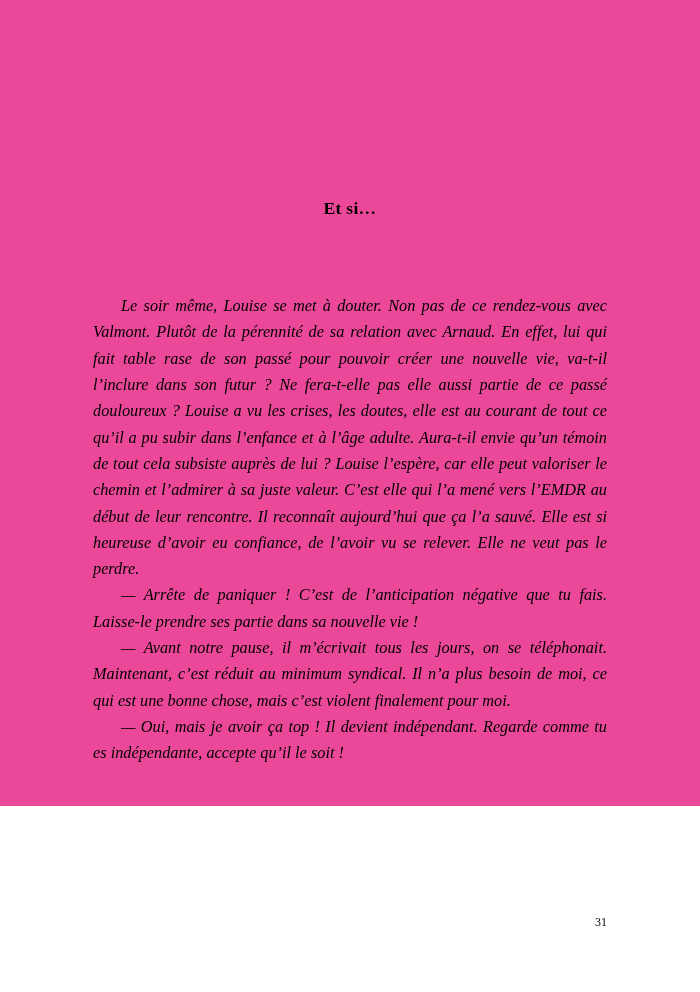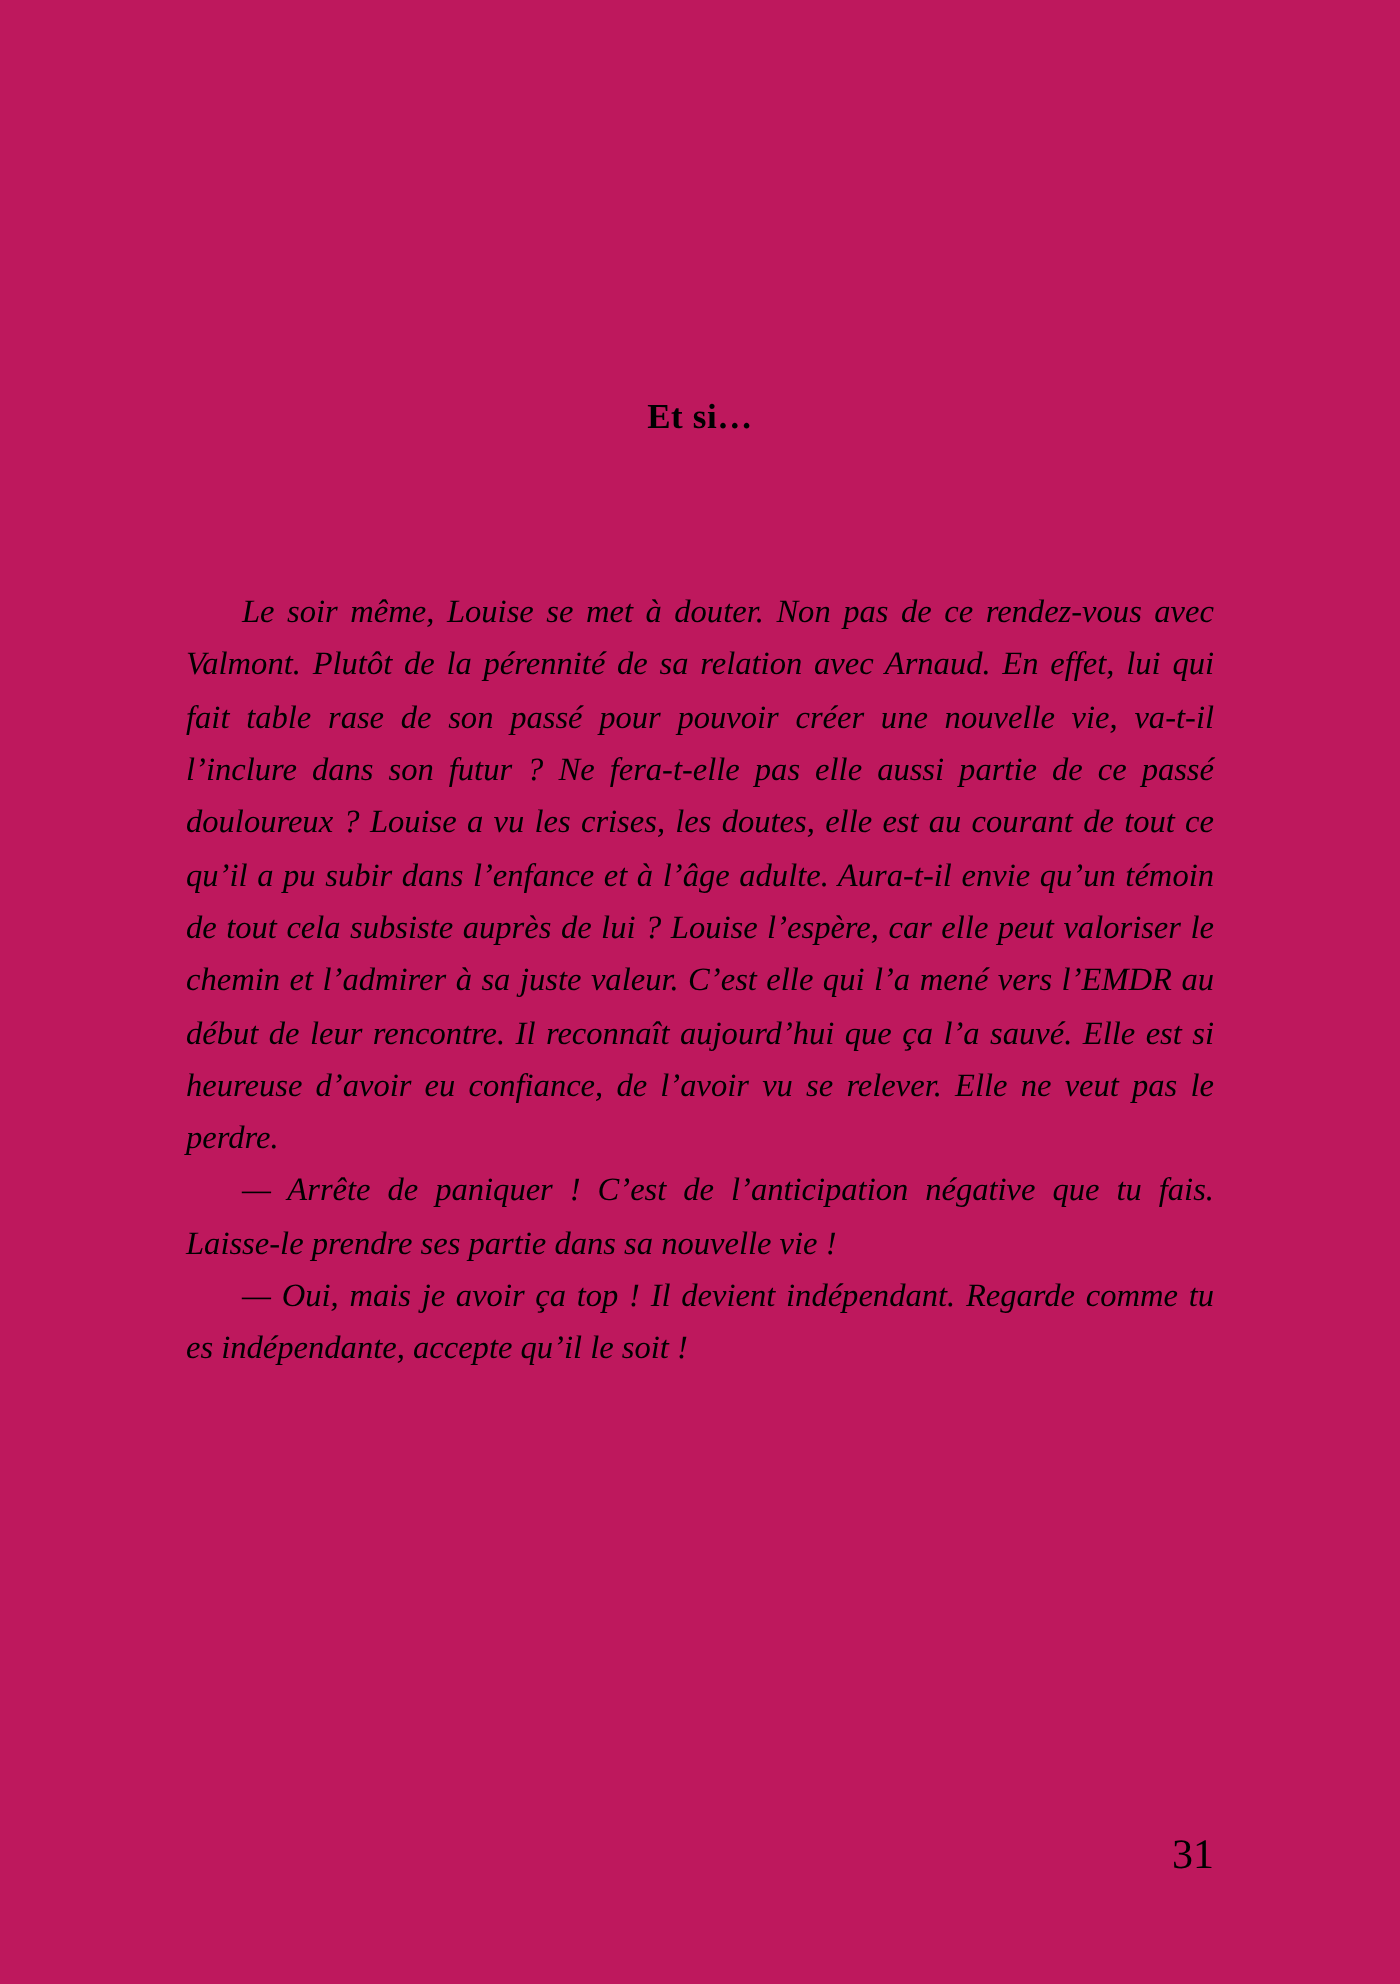--- a/index.html
+++ b/index.html
@@ -9,24 +9,24 @@
   }
   body {
     width: 700px;
     height: 992px;
     font-family: "Liberation Serif", serif;
     color: #000000;
   }
   .page {
     position: relative;
     width: 700px;
-    height: 992px;
+    height: 806px;
     box-sizing: border-box;
     padding: 0;
-    background: #be185d;
+    background: #ec4899;
   }
   .content {
     position: absolute;
     left: 93px;
     top: 0;
     width: 514px;
   }
   .chapter-title {
     text-align: center;
     font-size: 17.5px;
@@ -50,29 +50,30 @@
   }
   .body-text p.dialogue {
     text-indent: 28px;
   }
   .page-number {
     position: absolute;
     left: 0;
     top: 915px;
     width: 607px;
     text-align: right;
-    font-size: 21px;
+    font-size: 12px;
   }
 </style>
 </head>
 <body>
 
 <div class="page">
   <div class="content">
     <h1 class="chapter-title">Et si…</h1>
     <div class="body-text">
       <p>Le soir même, Louise se met à douter. Non pas de ce rendez-vous avec Valmont. Plutôt de la pérennité de sa relation avec Arnaud. En effet, lui qui fait table rase de son passé pour pouvoir créer une nouvelle vie, va-t-il l’inclure dans son futur ? Ne fera-t-elle pas elle aussi partie de ce passé douloureux ? Louise a vu les crises, les doutes, elle est au courant de tout ce qu’il a pu subir dans l’enfance et à l’âge adulte. Aura-t-il envie qu’un témoin de tout cela subsiste auprès de lui ? Louise l’espère, car elle peut valoriser le chemin et l’admirer à sa juste valeur. C’est elle qui l’a mené vers l’EMDR au début de leur rencontre. Il reconnaît aujourd’hui que ça l’a sauvé. Elle est si heureuse d’avoir eu confiance, de l’avoir vu se relever. Elle ne veut pas le perdre.</p>
       <p class="dialogue">— Arrête de paniquer ! C’est de l’anticipation négative que tu fais. Laisse-le prendre ses partie dans sa nouvelle vie !</p>
+      <p class="dialogue">— Avant notre pause, il m’écrivait tous les jours, on se téléphonait. Maintenant, c’est réduit au minimum syndical. Il n’a plus besoin de moi, ce qui est une bonne chose, mais c’est violent finalement pour moi.</p>
       <p class="dialogue">— Oui, mais je avoir ça top ! Il devient indépendant. Regarde comme tu es indépendante, accepte qu’il le soit !</p>
     </div>
   </div>
   <div class="page-number">31</div>
 </div>
 
 </body></html>

